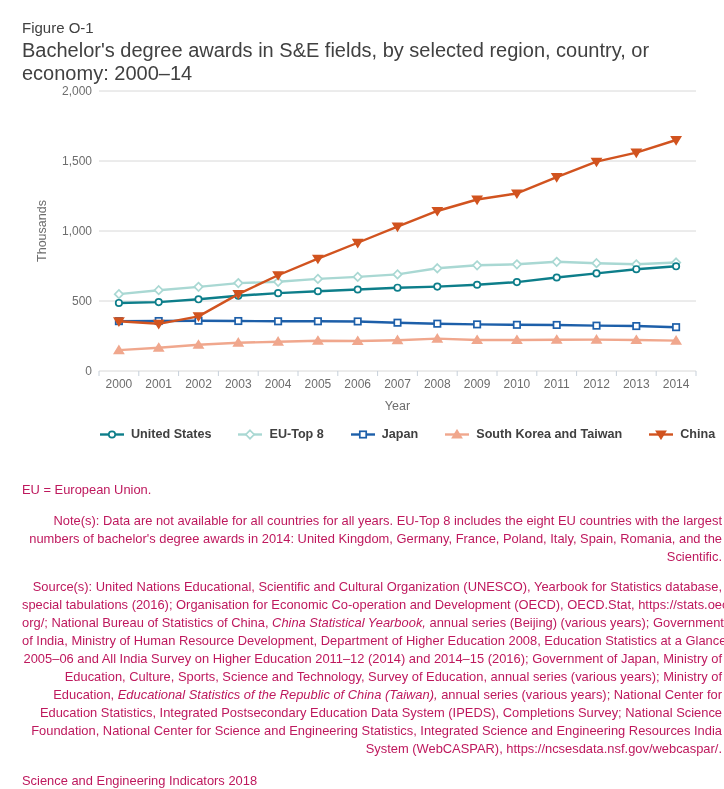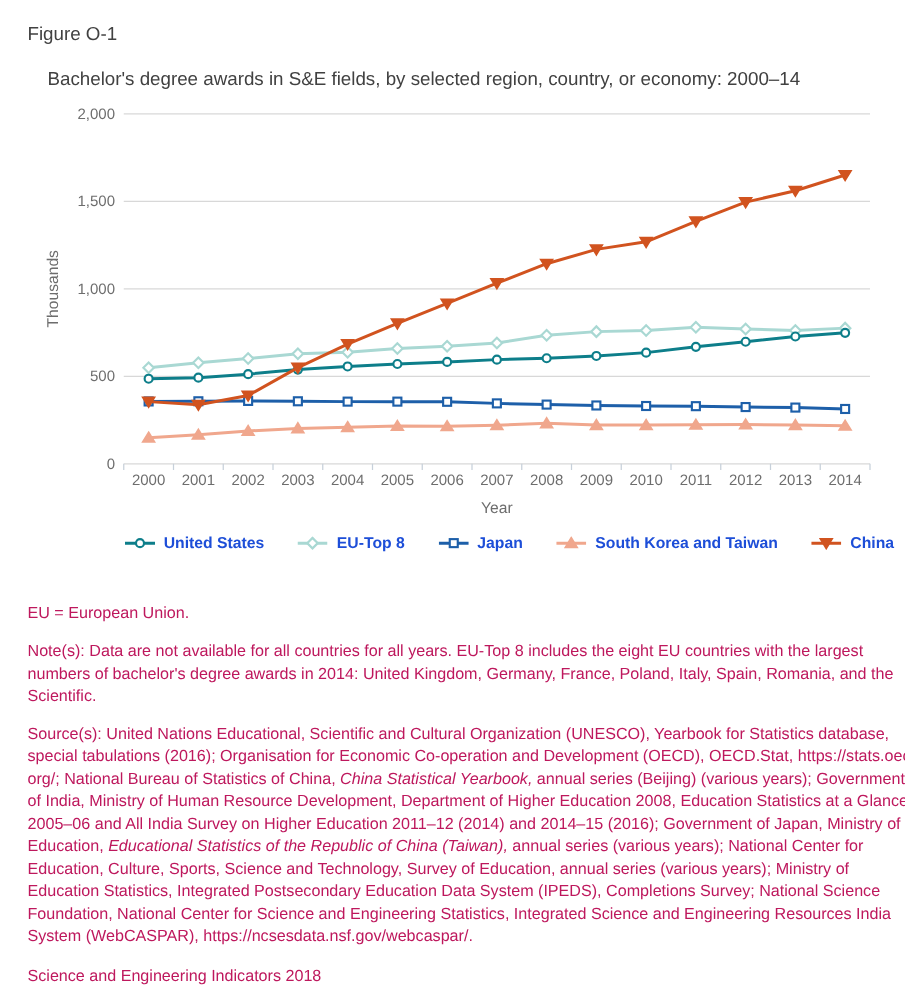--- a/index.html
+++ b/index.html
@@ -2,33 +2,33 @@
 <html><head>
 <meta charset="utf-8">
 <style>
   html,body{margin:0;padding:0;}
   body{
     width:724px;height:789px;position:relative;overflow:hidden;
     background:#ffffff;color:#414141;
     font-family:"Liberation Sans",sans-serif;
   }
   .figure-label{position:absolute;left:22px;top:19px;font-size:15px;color:#414141;}
-  .title{position:absolute;left:22px;top:39px;font-size:15px;font-weight:400;color:#414141;margin:16px;}
+  .title{position:absolute;left:22px;top:39px;font-size:20px;font-weight:400;color:#414141;margin:0;}
   #chart{position:absolute;left:0;top:78px;}
   #legend{
     position:absolute;left:100px;top:427px;display:flex;column-gap:27px;
-    font-size:12.6px;font-weight:bold;color:#1d4ed8;white-space:nowrap;
+    font-size:12.6px;font-weight:bold;color:#404040;white-space:nowrap;
   }
   .legend-item{display:flex;align-items:center;gap:7px;cursor:pointer;}
   .notes{position:absolute;left:22px;top:481px;width:700px;font-size:12.9px;line-height:18px;color:#be185d;white-space:nowrap;}
   .eu-note{margin:0 0 13px 0;}
   .block{margin:0 0 12px 0;}
   .block:last-of-type{margin-bottom:14px;}
   .footer{margin:14px 0 0 0;}
-  .txt-line{height:18px;}
+  .txt-line{height:18px;text-align:right;}
   .it{font-style:italic;}
 </style>
 </head>
 <body>
 
 <div class="figure-label">Figure O-1</div>
 <h1 class="title">Bachelor's degree awards in S&amp;E fields, by selected region, country, or economy: 2000–14</h1>
 
 <svg id="chart" width="724" height="340" xmlns="http://www.w3.org/2000/svg">
     <line x1="99" x2="696" y1="293" y2="293" stroke="#d8d8d8" stroke-width="1"></line>
@@ -210,20 +210,20 @@
       <div class="txt-line"><span>Note(s): Data are not available for all countries for all years. EU-Top 8 includes the eight EU countries with the largest</span></div>
       <div class="txt-line"><span>numbers of bachelor's degree awards in 2014: United Kingdom, Germany, France, Poland, Italy, Spain, Romania, and the</span></div>
       <div class="txt-line"><span>Scientific.</span></div>
     </div>
   <div id="source-block" class="block">
       <div class="txt-line"><span>Source(s): United Nations Educational, Scientific and Cultural Organization (UNESCO), Yearbook for Statistics database,</span></div>
       <div class="txt-line"><span>special tabulations (2016); Organisation for Economic Co-operation and Development (OECD), OECD.Stat, https://stats.oecd.</span></div>
       <div class="txt-line"><span>org/; National Bureau of Statistics of China, </span><span class="it">China Statistical Yearbook,</span><span> annual series (Beijing) (various years); Government</span></div>
       <div class="txt-line"><span>of India, Ministry of Human Resource Development, Department of Higher Education 2008, Education Statistics at a Glance</span></div>
       <div class="txt-line"><span>2005–06 and All India Survey on Higher Education 2011–12 (2014) and 2014–15 (2016); Government of Japan, Ministry of</span></div>
+      <div class="txt-line"><span>Education, Culture, Sports, Science and Technology, Survey of Education, annual series (various years); Ministry of</span></div>
       <div class="txt-line"><span>Education, </span><span class="it">Educational Statistics of the Republic of China (Taiwan),</span><span> annual series (various years); National Center for</span></div>
-      <div class="txt-line"><span>Education, Culture, Sports, Science and Technology, Survey of Education, annual series (various years); Ministry of</span></div>
       <div class="txt-line"><span>Education Statistics, Integrated Postsecondary Education Data System (IPEDS), Completions Survey; National Science</span></div>
       <div class="txt-line"><span>Foundation, National Center for Science and Engineering Statistics, Integrated Science and Engineering Resources India</span></div>
       <div class="txt-line"><span>System (WebCASPAR), https://ncsesdata.nsf.gov/webcaspar/.</span></div>
     </div>
   <p class="footer">Science and Engineering Indicators 2018</p>
 </div>
 
 </body></html>

